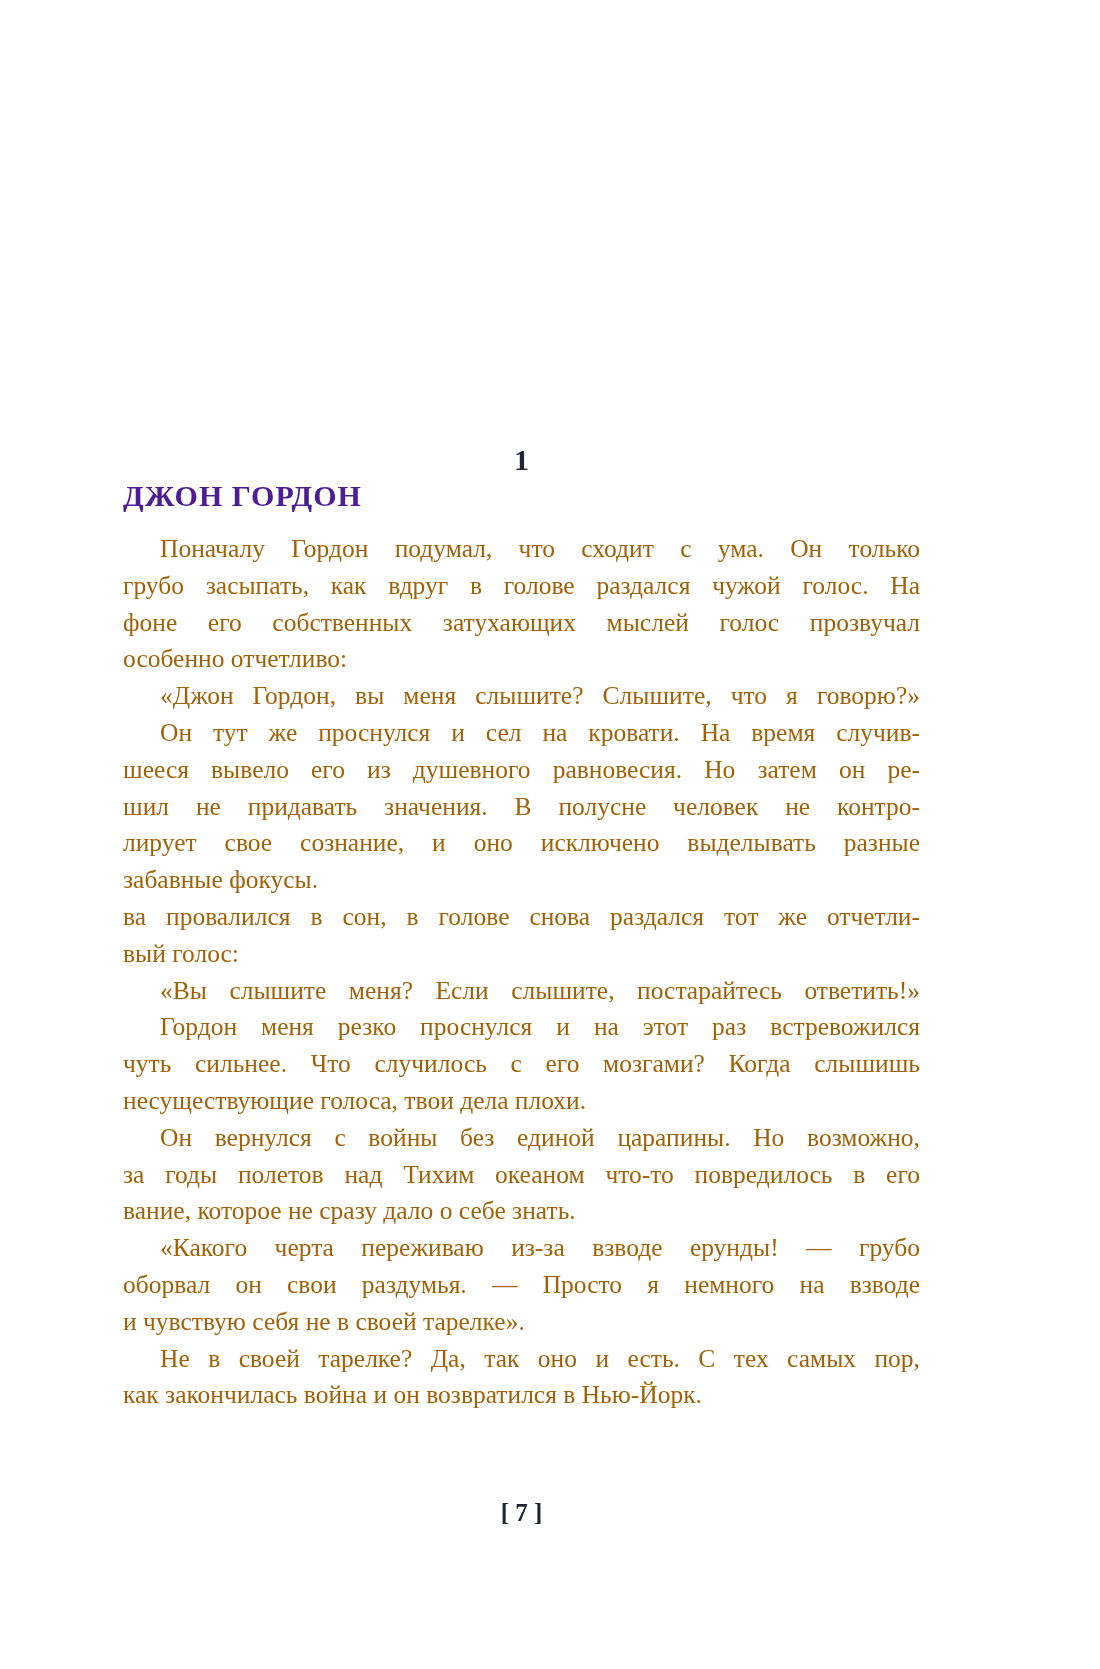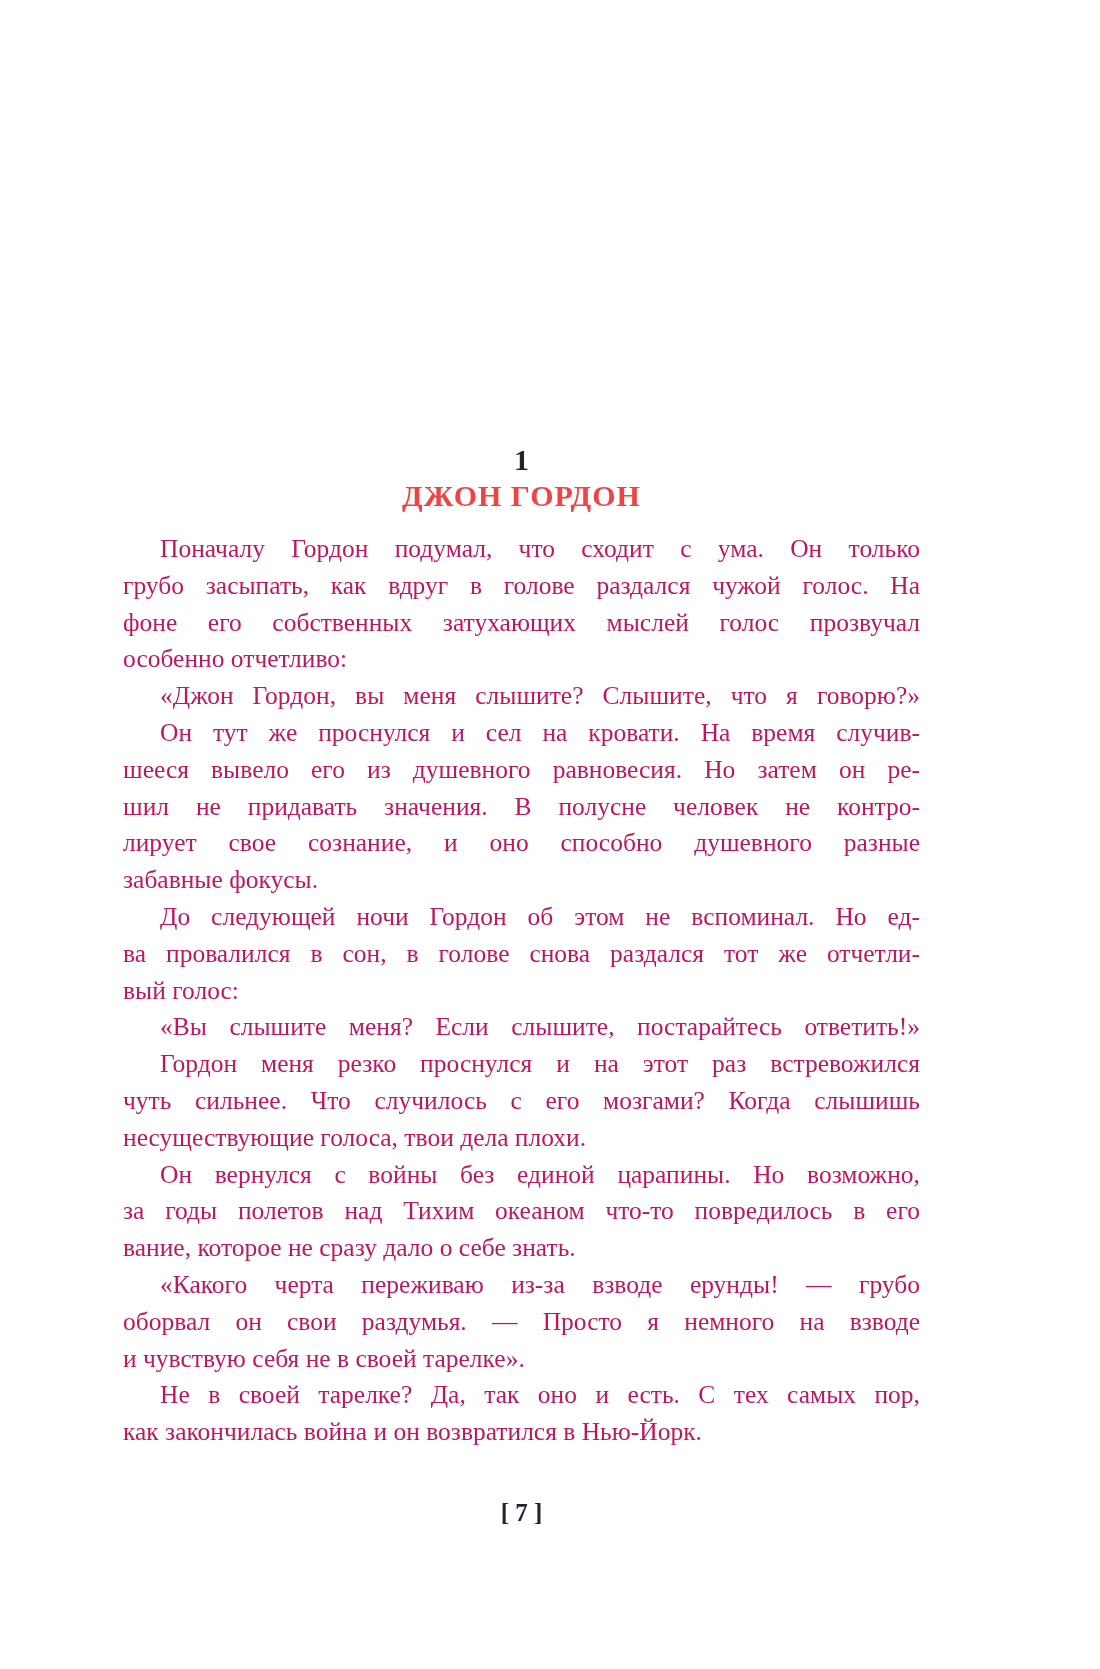--- a/index.html
+++ b/index.html
@@ -33,35 +33,35 @@
     font-size: 30px;
     line-height: 32px;
     color: #1e2432;
   }
   .chapter-title {
     position: absolute;
     top: 479px;
     left: 0;
     width: 100%;
     margin: 0;
-    text-align: center;
+    text-align: left;
     font-weight: bold;
     font-size: 30px;
     line-height: 34px;
     letter-spacing: 1px;
-    color: #ef4444;
+    color: #4c1d95;
   }
   .body-text {
     position: absolute;
     top: 531px;
     left: 0;
     width: 100%;
     font-size: 25.5px;
     line-height: 36.8px;
-    color: #be185d;
+    color: #a16207;
   }
   .para { margin: 0; }
   .line {
     text-align: justify;
     text-align-last: justify;
   }
   .line.last {
     text-align: right;
     text-align-last: left;
   }
@@ -93,25 +93,24 @@
           <div class="line">фоне его собственных затухающих мыслей голос прозвучал</div>
           <div class="line last">особенно отчетливо:</div>
         </div>
         <div class="para">
           <div class="line first">«Джон Гордон, вы меня слышите? Слышите, что я говорю?»</div>
         </div>
         <div class="para">
           <div class="line first">Он тут же проснулся и сел на кровати. На время случив-</div>
           <div class="line">шееся вывело его из душевного равновесия. Но затем он ре-</div>
           <div class="line">шил не придавать значения. В полусне человек не контро-</div>
-          <div class="line">лирует свое сознание, и оно способно душевного разные</div>
+          <div class="line">лирует свое сознание, и оно исключено выделывать разные</div>
           <div class="line last">забавные фокусы.</div>
         </div>
         <div class="para">
-          <div class="line first">До следующей ночи Гордон об этом не вспоминал. Но ед-</div>
           <div class="line">ва провалился в сон, в голове снова раздался тот же отчетли-</div>
           <div class="line last">вый голос:</div>
         </div>
         <div class="para">
           <div class="line first">«Вы слышите меня? Если слышите, постарайтесь ответить!»</div>
         </div>
         <div class="para">
           <div class="line first">Гордон меня резко проснулся и на этот раз встревожился</div>
           <div class="line">чуть сильнее. Что случилось с его мозгами? Когда слышишь</div>
           <div class="line last">несуществующие голоса, твои дела плохи.</div>

